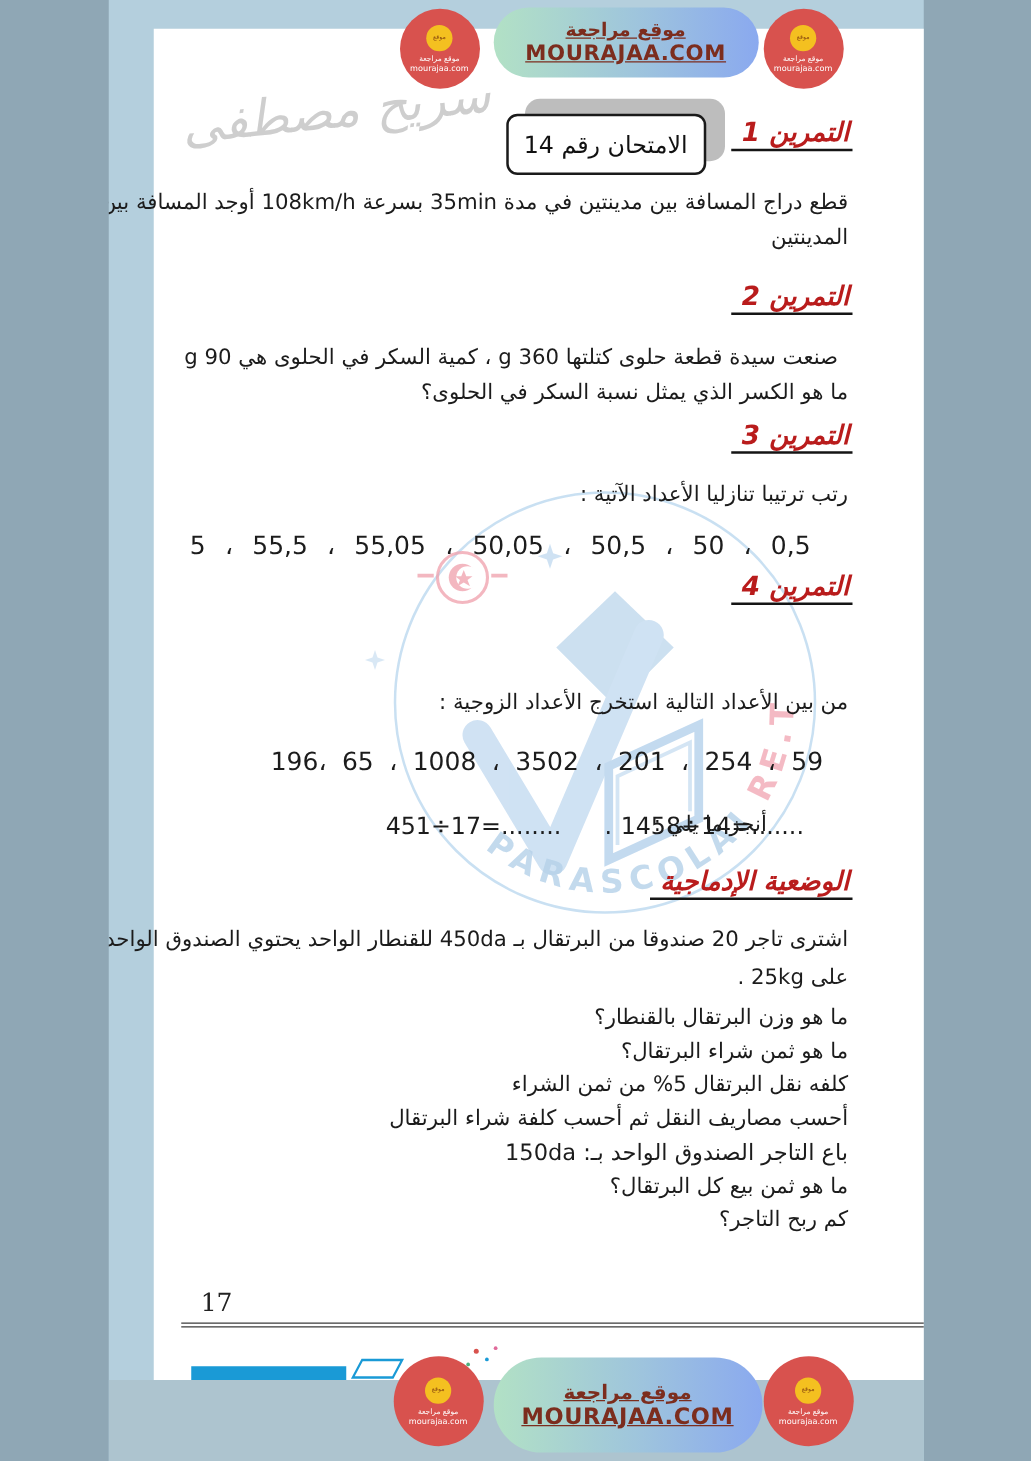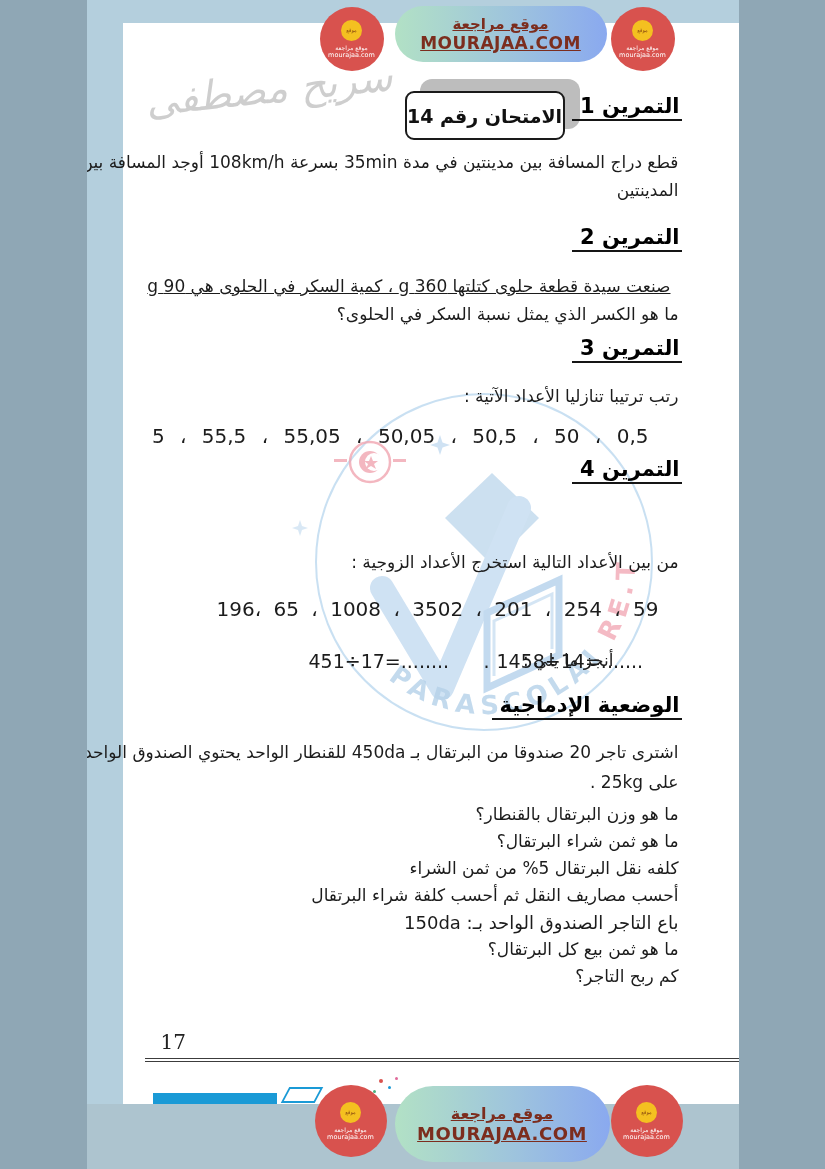--- a/index.html
+++ b/index.html
@@ -21,30 +21,30 @@
   
   .badge { border-radius:50%; background:#d8524e; color:#fff; text-align:center; z-index:6;
            display:flex; flex-direction:column; align-items:center; justify-content:center; }
   .badge .yc { width:21px; height:21px; border-radius:50%; background:#f4c020; margin-bottom:3px;
                color:#8a4a10; font-size:5px; line-height:21px; overflow:hidden; }
   .badge .b1 { font-size:6px; direction:rtl; line-height:7px; }
   .badge .b2 { font-size:6.5px; line-height:8px; }
 
   
   .rtl { direction:rtl; text-align:right; white-space:nowrap; font-size:17px; color:#1c1c1c; z-index:3; }
-  .h   { direction:rtl; white-space:nowrap; font-weight:bold; font-size:21px; color:#000000;
-         border-bottom:2.5px solid #151515; padding:0 2px 1px 8px; z-index:3; }
+  .h   { direction:rtl; white-space:nowrap; font-weight:bold; font-size:21px; color:#b91c1c;
+         border-bottom:2.5px solid #151515; padding:0 2px 1px 8px; z-index:3;font-style:italic; }
   .nums { font-size:20px; word-spacing:9px; }
   .eq  { direction:ltr; white-space:nowrap; font-size:19px; color:#1c1c1c; z-index:3; }
 
   
   #exam-shadow { left:333px; top:79px; width:160px; height:50px; background:#bdbdbd; border-radius:12px; z-index:1; }
   #exam-box { left:318px; top:91px; width:160px; height:49px; background:#fff; border:2.5px solid #1a1a1a;
               border-radius:9px; display:flex; align-items:center; justify-content:center;
-              font-size:19px; color:#111; direction:rtl; white-space:nowrap; z-index:2;font-weight:bold; }
+              font-size:19px; color:#111; direction:rtl; white-space:nowrap; z-index:2; }
 
   
   #handwriting { left:58px; top:66px; font-size:40px; color:#c6c6c6; direction:rtl; white-space:nowrap;
                  transform:rotate(-6deg); font-style:italic; letter-spacing:6px; opacity:.85; z-index:2; }
   #wm-logo { left:200px; top:388px; z-index:1; }
 
   
   #foot-rule { left:58px; top:1058px; width:714px; height:4px;
                border-top:1.8px solid #3c3c3c; border-bottom:1px solid #3c3c3c; z-index:3; }
   #page-num { left:74px; top:1030px; font-family:"DejaVu Serif","Liberation Serif",serif;
@@ -115,21 +115,21 @@
   </svg>
 
   <div id="exam-shadow" class="abs"></div>
   <div id="exam-box" class="abs">الامتحان رقم 14</div>
 
   <div class="h abs" style="right:57px;top:94px;">التمرين 1</div>
   <div class="rtl abs" style="right:60px;top:152px;margin-left:14px;">قطع دراج المسافة بين مدينتين في مدة 35min بسرعة 108km/h أوجد المسافة بين</div>
   <div class="rtl abs" style="right:60px;top:180px;">المدينتين</div>
 
   <div class="h abs" style="right:57px;top:225px;">التمرين 2</div>
-  <div class="rtl abs" style="right:68px;top:276px;text-decoration:underline;">صنعت سيدة قطعة حلوى كتلتها 360 g ، كمية السكر في الحلوى هي 90 g</div>
+  <div class="rtl abs" style="right:68px;top:276px;">صنعت سيدة قطعة حلوى كتلتها 360 g ، كمية السكر في الحلوى هي 90 g</div>
   <div class="rtl abs" style="right:60px;top:304px;">ما هو الكسر الذي يمثل نسبة السكر في الحلوى؟</div>
 
   <div class="h abs" style="right:57px;top:336px;">التمرين 3</div>
   <div class="rtl abs" style="right:60px;top:386px;">رتب ترتيبا تنازليا الأعداد الآتية :</div>
   <div class="rtl nums abs" style="right:90px;top:424px;">0,5 ، 50 ، 50,5 ، 50,05 ، 55,05 ، 55,5 ، 5</div>
 
   <div class="h abs" style="right:57px;top:457px;">التمرين 4</div>
   <div class="rtl abs" style="right:60px;top:552px;">من بين الأعداد التالية استخرج الأعداد الزوجية :</div>
   <div class="rtl nums abs" style="right:80px;top:597px;word-spacing:6px;">59 ، 254 ، 201 ، 3502 ، 1008 ، 65 ،196</div>
   <div class="rtl abs" style="right:125px;top:650px;">أنجز ما يلي :</div>

